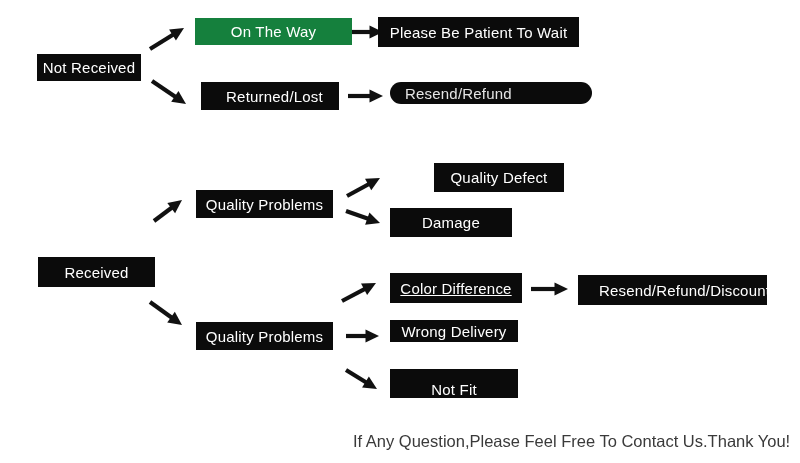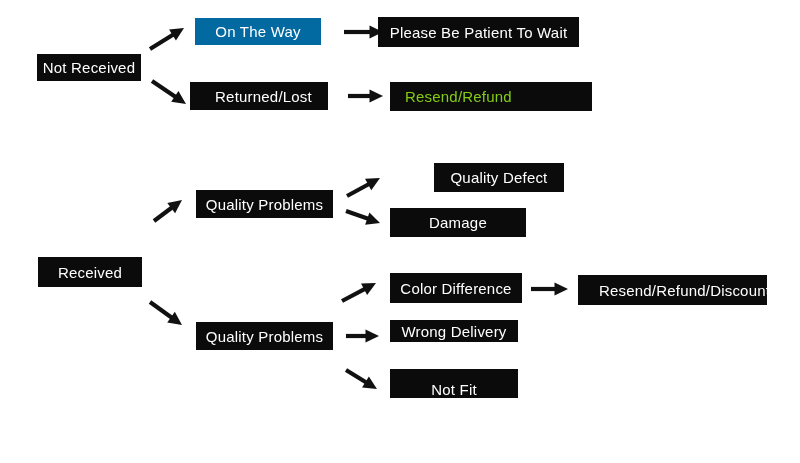--- a/index.html
+++ b/index.html
@@ -98,53 +98,54 @@
       </g>
       <g>
         <line x1="531" y1="289" x2="555.5" y2="289" stroke="#111111" stroke-width="4.2"></line>
         <polygon points="568,289 554.5,295.5 554.5,282.5" fill="#111111"></polygon>
       </g>
     </svg>
   <div id="node-layer">
       <div class="node" style="left: 37px; top: 54px; width: 104px; height: 27px; background: rgb(11, 11, 11); color: rgb(255, 255, 255);">
         <span>Not Received</span>
       </div>
-      <div class="node" style="left: 195px; top: 18px; width: 126px; height: 27px; background: #0369a1; color: rgb(255, 255, 255);">
+      <div class="node" style="left: 195px; top: 18px; width: 157px; height: 27px; background: #15803d; color: rgb(255, 255, 255);">
         <span>On The Way</span>
       </div>
       <div class="node" style="left: 378px; top: 17px; width: 201px; height: 30px; background: rgb(11, 11, 11); color: rgb(255, 255, 255);">
         <span>Please Be Patient To Wait</span>
       </div>
-      <div class="node" style="left: 190px; top: 82px; width: 138px; height: 28px; background: rgb(11, 11, 11); color: rgb(255, 255, 255); padding-left: 9px;">
+      <div class="node" style="left: 201px; top: 82px; width: 138px; height: 28px; background: rgb(11, 11, 11); color: rgb(255, 255, 255); padding-left: 9px;">
         <span>Returned/Lost</span>
       </div>
-      <div class="node align-left" style="left: 390px; top: 82px; width: 202px; height: 29px; background: rgb(11, 11, 11); color: #84cc16;">
+      <div class="node align-left" style="left: 390px; top: 82px; width: 202px; height: 22px; background: rgb(11, 11, 11); color: #e5e5e5; border-radius: 11px;">
         <span>Resend/Refund</span>
       </div>
       <div class="node" style="left: 196px; top: 190px; width: 137px; height: 28px; background: rgb(11, 11, 11); color: rgb(255, 255, 255);">
         <span>Quality Problems</span>
       </div>
       <div class="node" style="left: 390px; top: 163px; width: 130px; height: 29px; background: rgb(11, 11, 11); color: rgb(255, 255, 255); margin-left: 44px;">
         <span>Quality Defect</span>
       </div>
-      <div class="node" style="left: 390px; top: 208px; width: 136px; height: 29px; background: rgb(11, 11, 11); color: rgb(255, 255, 255);">
+      <div class="node" style="left: 390px; top: 208px; width: 122px; height: 29px; background: rgb(11, 11, 11); color: rgb(255, 255, 255);">
         <span>Damage</span>
       </div>
-      <div class="node" style="left: 38px; top: 257px; width: 104px; height: 30px; background: rgb(11, 11, 11); color: rgb(255, 255, 255);">
+      <div class="node" style="left: 38px; top: 257px; width: 117px; height: 30px; background: rgb(11, 11, 11); color: rgb(255, 255, 255);">
         <span>Received</span>
       </div>
-      <div class="node" style="left: 390px; top: 273px; width: 132px; height: 30px; background: rgb(11, 11, 11); color: rgb(255, 255, 255);">
+      <div class="node" style="left: 390px; top: 273px; width: 132px; height: 30px; background: rgb(11, 11, 11); color: rgb(255, 255, 255); text-decoration: underline;">
         <span>Color Difference</span>
       </div>
       <div class="node" style="left: 578px; top: 275px; width: 189px; height: 30px; background: rgb(11, 11, 11); color: rgb(255, 255, 255); padding-left: 24px;">
         <span>Resend/Refund/Discount</span>
       </div>
       <div class="node" style="left: 196px; top: 322px; width: 137px; height: 28px; background: rgb(11, 11, 11); color: rgb(255, 255, 255);">
         <span>Quality Problems</span>
       </div>
       <div class="node" style="left: 390px; top: 320px; width: 128px; height: 22px; background: rgb(11, 11, 11); color: rgb(255, 255, 255);">
         <span>Wrong Delivery</span>
       </div>
       <div class="node" style="left: 390px; top: 369px; width: 128px; height: 29px; background: rgb(11, 11, 11); color: rgb(255, 255, 255); align-items: flex-end;">
         <span>Not Fit</span>
       </div>
     </div>
+  <div id="footer-note" style="color: rgb(58, 58, 58);">If Any Question,Please Feel Free To Contact Us.Thank You!</div>
 </div>
 
 </body></html>

